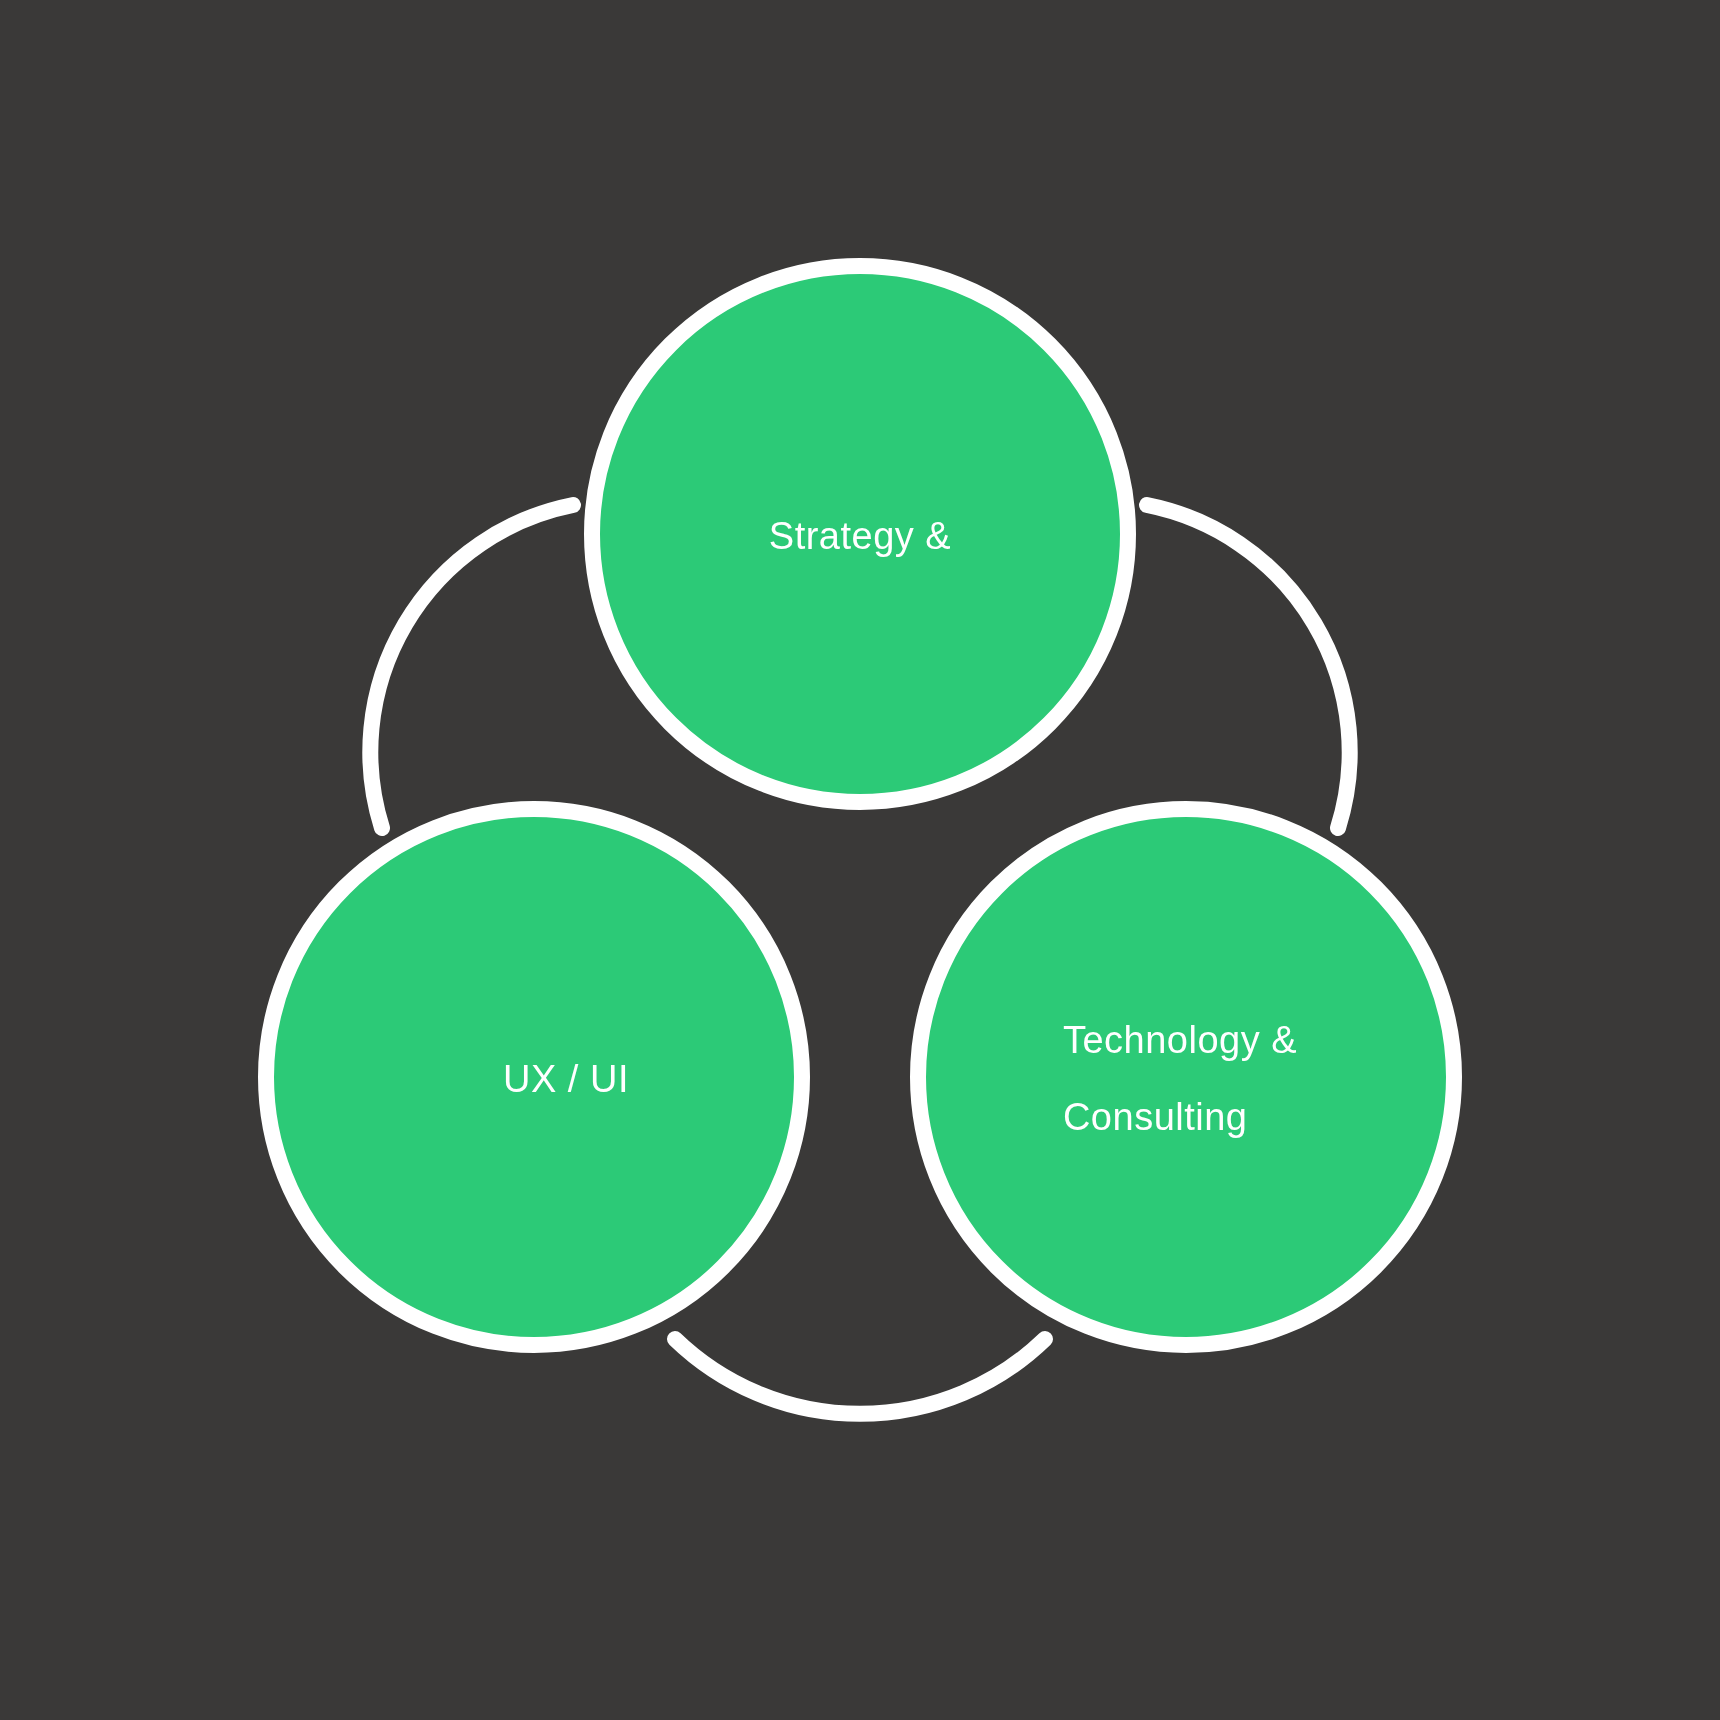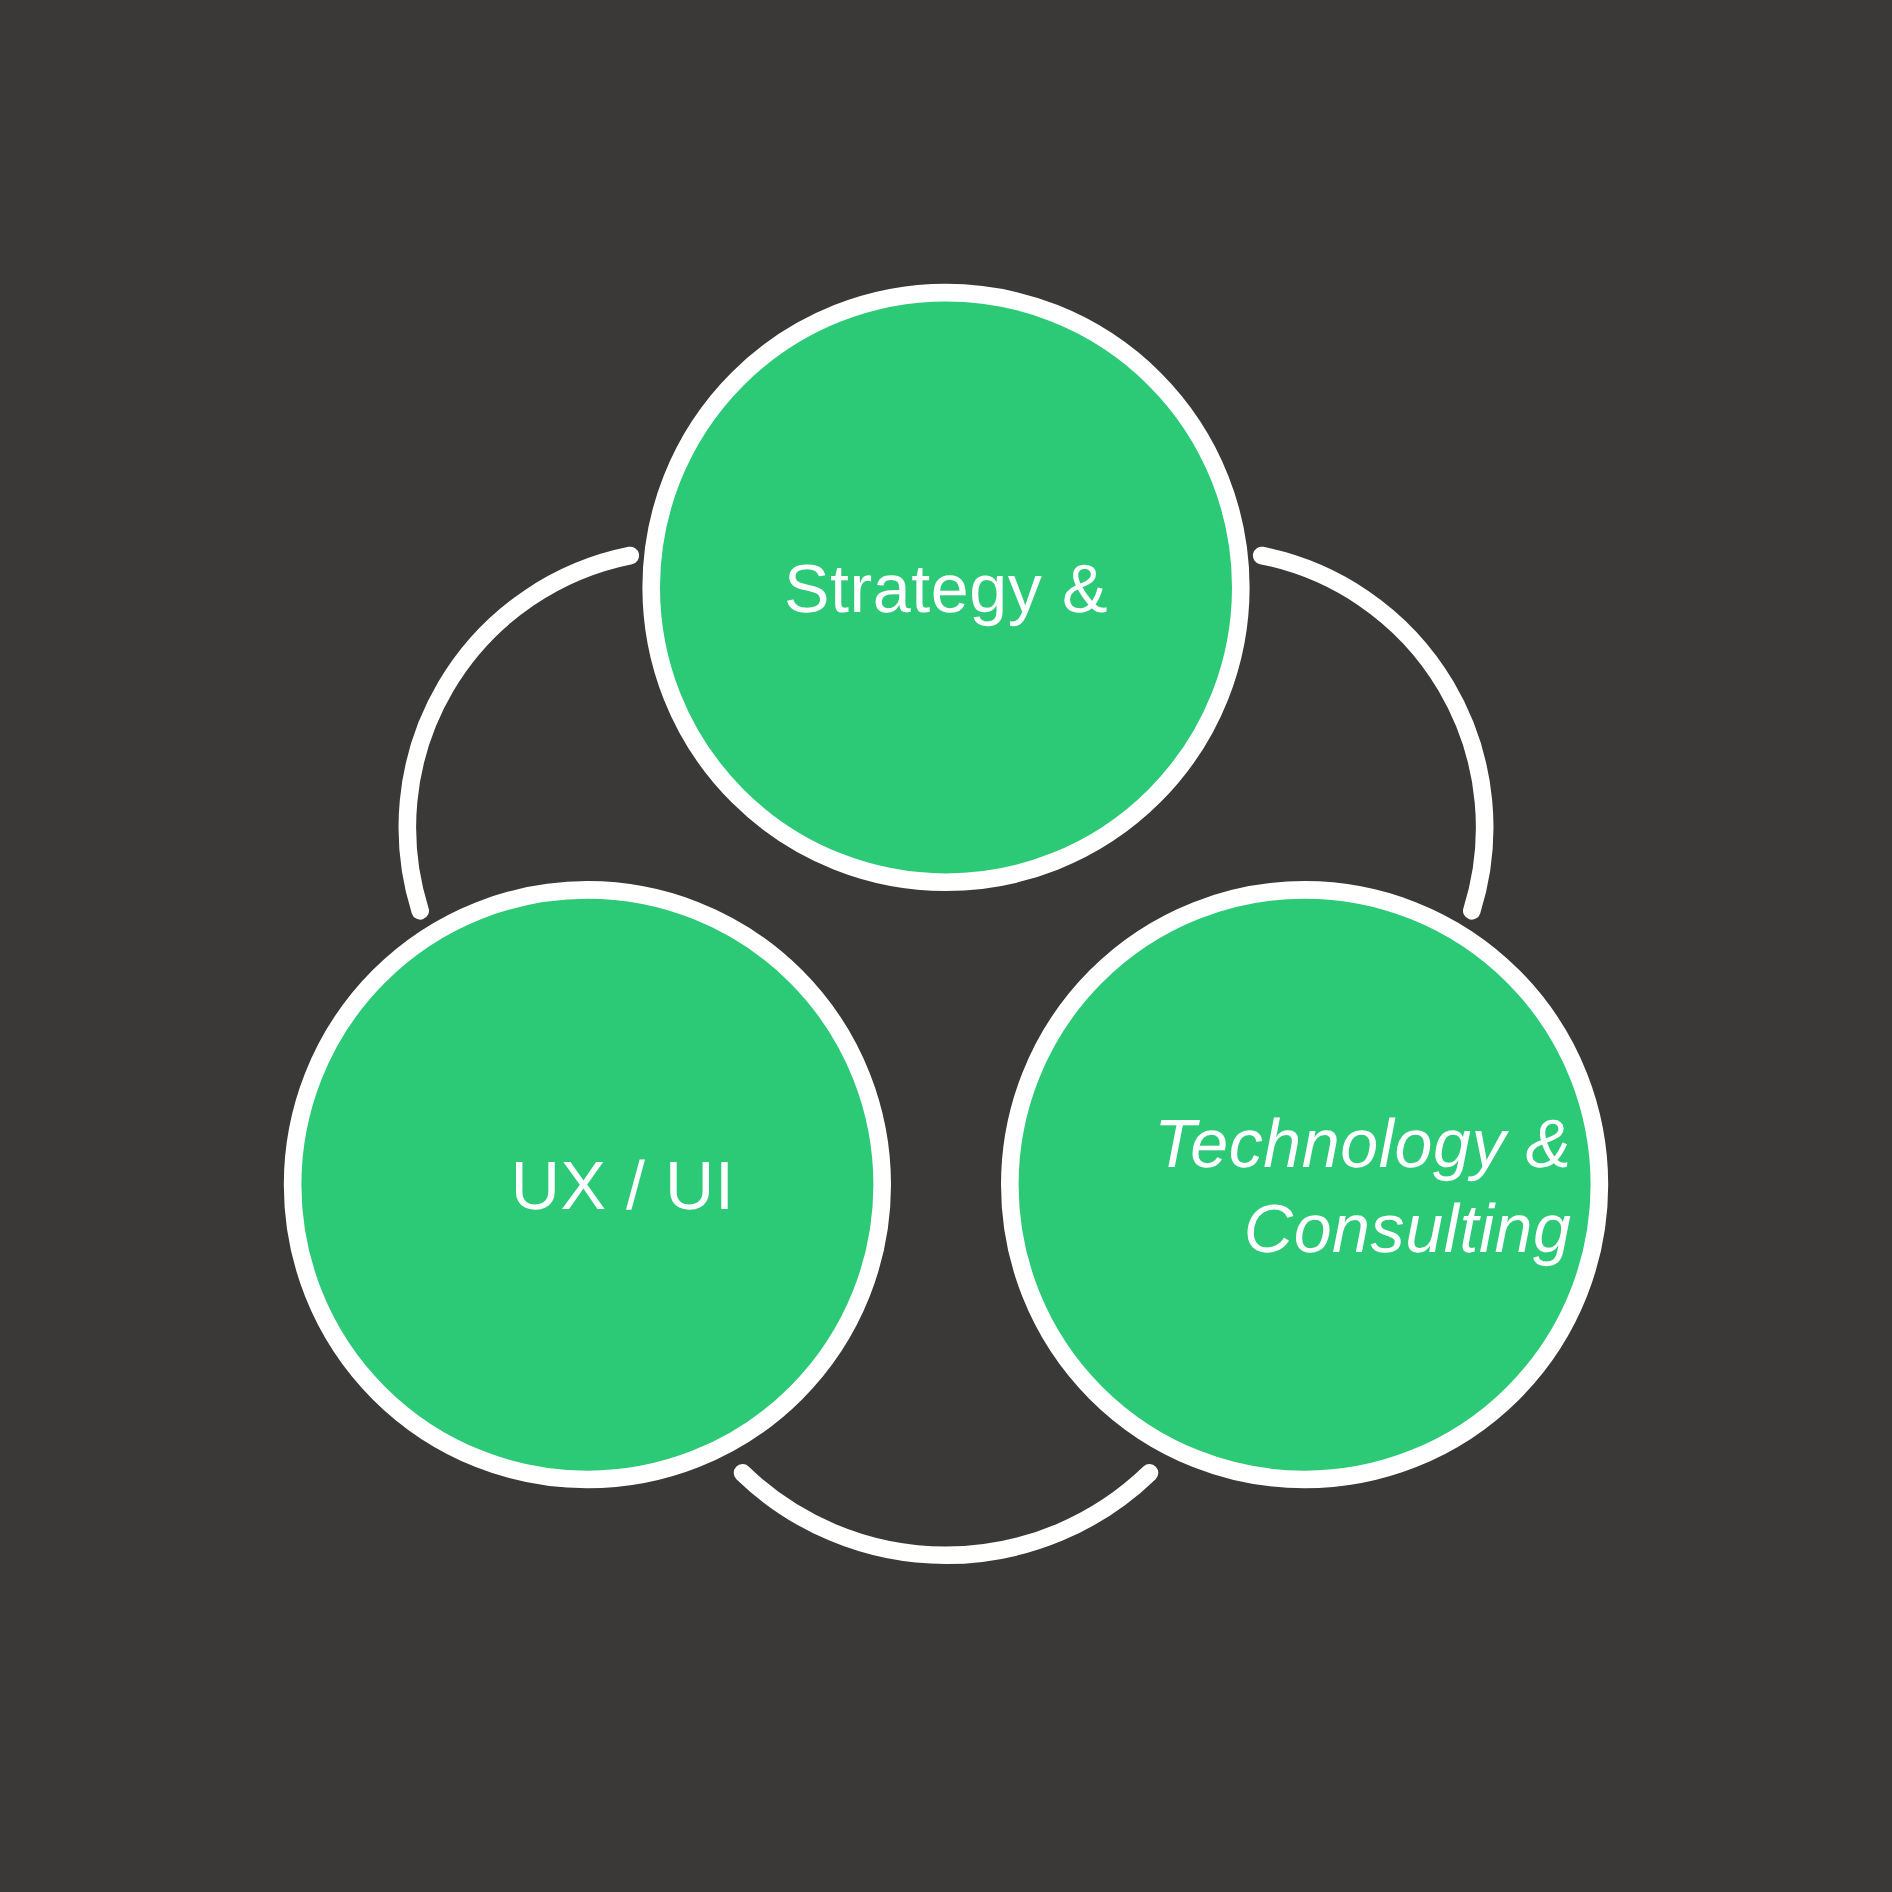--- a/index.html
+++ b/index.html
@@ -37,31 +37,31 @@
     stroke-linecap: round;
   }
   .node-circle {
     fill: var(--circle-fill);
     stroke: var(--circle-stroke);
     stroke-width: 16;
   }
   .node-label {
     position: absolute;
     transform: translate(-50%, -50%);
-    text-align: right;
+    text-align: left;
     color: var(--text);
-    font-size: 62px;
+    font-size: 38px;
     line-height: 77px;
     letter-spacing: 0.5px;
     white-space: nowrap;
   }
   .node-label .line { display: block; }
   #label-top    { left: 860px;  top: 536px;  }
   #label-left   { left: 534px;  top: 1079px; margin-left: 32px; }
-  #label-right  { left: 1239px; top: 1079px; font-style: italic; }
+  #label-right  { left: 1180px; top: 1079px; }
 </style>
 </head>
 <body>
 
 <div class="canvas">
 
   <svg class="diagram-svg" viewBox="0 0 1720 1720" xmlns="http://www.w3.org/2000/svg">
 
     <path class="ring-arc" d="M 573 505 A 252 252 0 0 0 382 828"></path>
     <path class="ring-arc" d="M 1147 505 A 252 252 0 0 1 1338 828"></path>

